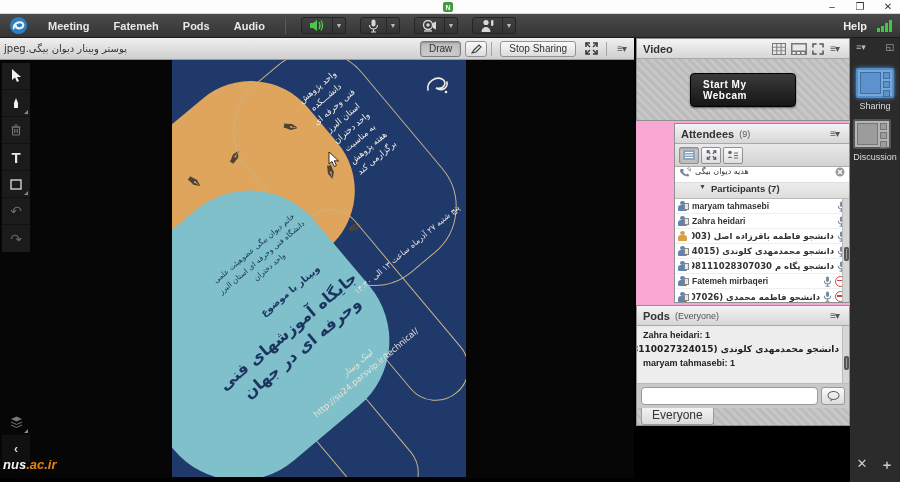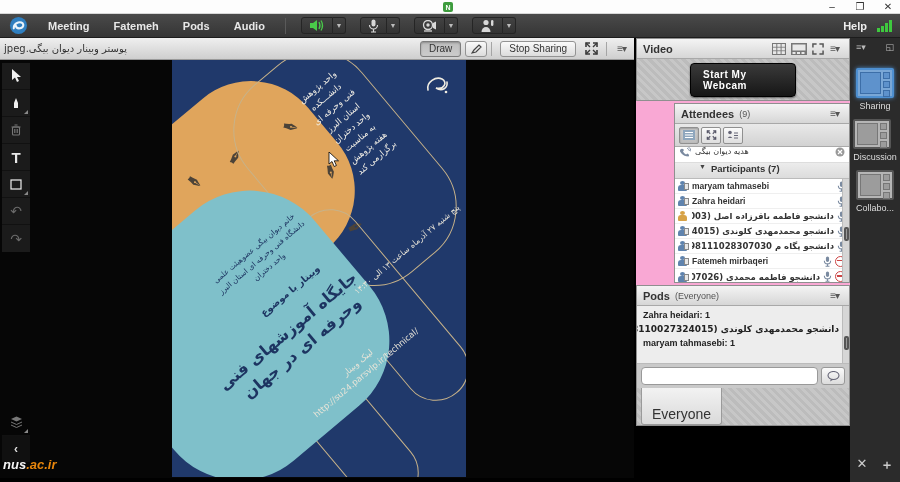--- a/index.html
+++ b/index.html
@@ -162,21 +162,21 @@
   .chatmsg[dir="rtl"] { text-align:left; }
   .chatinputrow { height:24px; display:flex; align-items:center; padding:2px 4px; gap:3px;
     background:#c9c9c9; }
   .chatinput { flex:1; height:18px; border:1px solid #999; border-radius:4px; background:#fff;
     font-size:9px; padding:0 5px; outline:none; }
   .sendbtn { width:24px; height:18px; border:1px solid #999; border-radius:3px;
     background:linear-gradient(#fbfbfb,#dcdcdc); display:flex; align-items:center; justify-content:center; }
   .chattabs { flex:1; background:repeating-linear-gradient(45deg,#bcbcbc 0 3px,#c7c7c7 3px 6px);
     display:flex; align-items:flex-start; }
   .chattab { background:linear-gradient(#f2f2f2,#dadada); border:1px solid #9a9a9a; border-top:none;
-    font-size:14px; color:#333; padding:18px 10px 2px; border-radius:0 0 3px 3px; margin-left:4px; }
+    font-size:12px; color:#333; padding:0 10px 2px; border-radius:0 0 3px 3px; margin-left:4px; }
 
   
   .laytop { display:flex; justify-content:space-between; padding:4px 6px; color:#bbb; font-size:9px; }
   .laythumbs { margin-top:4px; display:flex; flex-direction:column; align-items:center; }
   .thumb { width:38px; height:30px; border:2px solid #555; border-radius:2px; background:#b5b5b5;
     position:relative; margin-top:8px; }
   .thumb.active { border-color:#4e8fd0; background:#7aa7d6; box-shadow:0 0 4px #4e8fd0; }
   .thumb .big { position:absolute; left:2px; top:2px; right:11px; bottom:2px; background:#9c9c9c; border:1px solid #777; }
   .thumb.active .big { background:#5e92cc; border-color:#3c6ea8; }
   .thumb .s1,.thumb .s2,.thumb .s3 { position:absolute; right:2px; width:7px; height:7px; background:#9c9c9c; border:1px solid #777; }
@@ -615,28 +615,19 @@
       </div>
       <div style="text-align:center;">
         <div class="thumb">
           <span class="big"></span>
             <span class="s1"></span>
             <span class="s2"></span>
             <span class="s3"></span>
         </div>
         <div class="laylabel">Discussion</div>
       </div>
-      <div style="text-align:center;">
-        <div class="thumb">
-          <span class="big"></span>
-            <span class="s1"></span>
-            <span class="s2"></span>
-            <span class="s3"></span>
-        </div>
-        <div class="laylabel">Collabo...</div>
-      </div>
     </div>
     <div class="laybottom">
       <span>✕</span>
       <span>＋</span>
     </div>
   </div>
 </div>
 
 </body></html>

